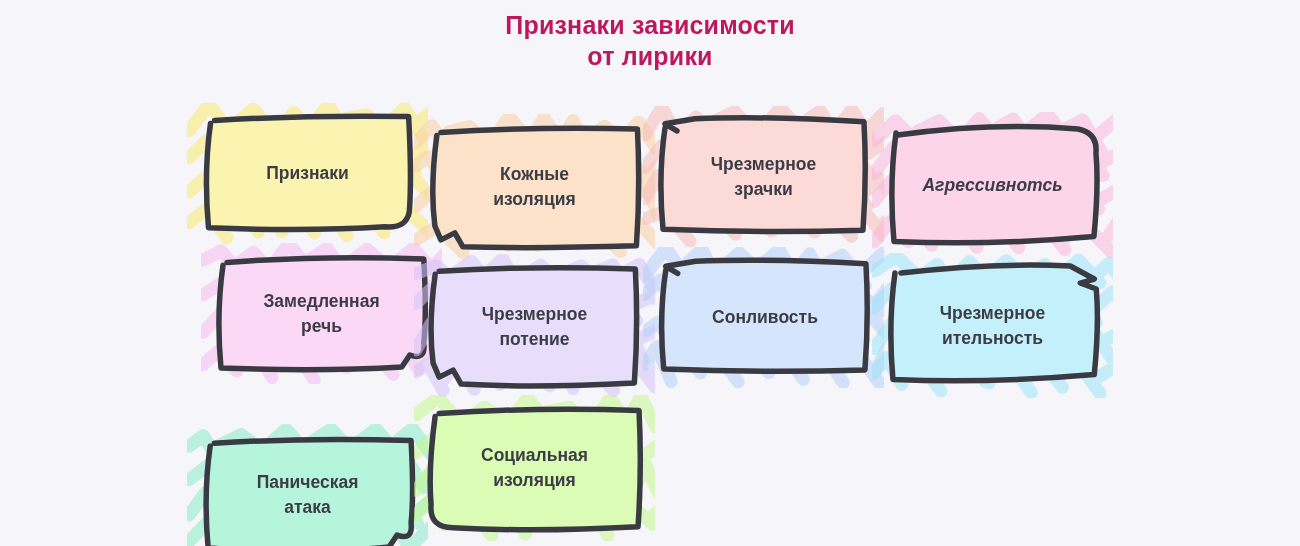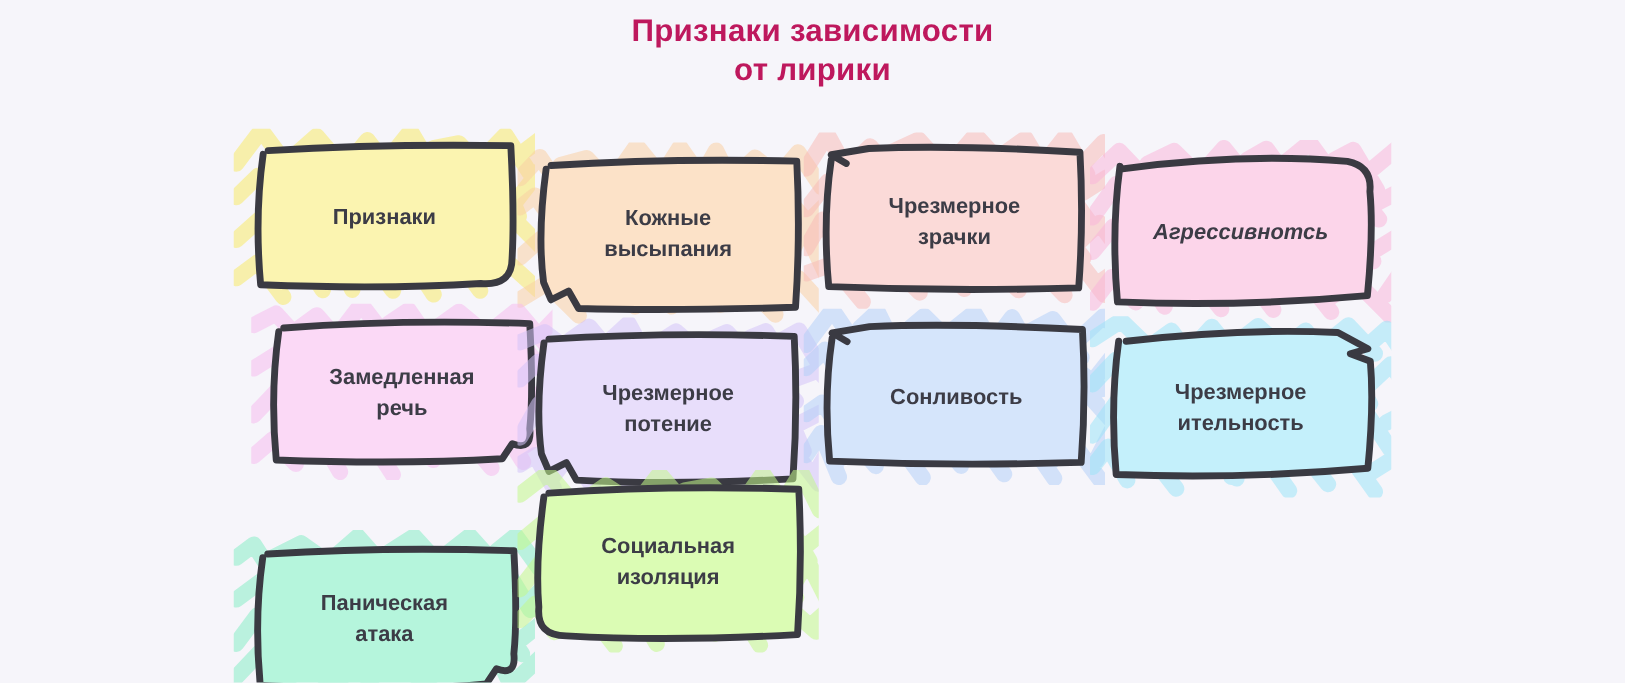--- a/index.html
+++ b/index.html
@@ -89,21 +89,21 @@
           <defs>
             <clipPath id="clip1">
               <rect x="-16" y="-14" width="241" height="146"></rect>
             </clipPath>
           </defs>
           <path d="M -14 14.563584333664544 L 1.8568270494029058 -2.357748026544111 L 21.23739344311757 26.242837911235558 M 18.418401967668167 4.1045999537941995 L 39.338689438010896 -1.5257164185287975 L 64.9079296795409 25.582050328530393 M 61.18876746259107 14.578531271232539 L 79.29882043264752 -11.388034819689596 L 101.43332961827207 15.924976707051963 M 98.21376464581759 14.55715144276952 L 113.95809440419922 -10.216697691458602 L 133.20116410888787 17.360488892817166 M 130.40217215184225 14.632156497278324 L 142.86807921627914 -7.590430257069148 L 158.1041878505909 23.306744579485034 M 155.888026594691 15.236633783898611 L 174.0580398108615 -1.82091426317157 L 196.26583374173654 15.879300118018547 M 193.0356091699729 11.965095286357727 L 208.47329889627795 -6.072029587264186 L 227.34158633953967 21.67447805727109 M -14 37.88566983613915 L -1.9992517350703718 28.488780502341122 L 12.668329477621395 48.55863714232512 M 10.534863119411686 38.16733145849655 L 25.716073860570823 30.25285327900334 L 44.27088698865421 53.988382342149684 M 41.57200507911482 42.41816848850258 L 54.49299597590836 30.628130440776296 L 70.28531818310047 54.91233110738096 M 67.98825313478162 46.598595862904844 L 84.37717367062214 27.302454474872192 L 104.40807654776056 56.31599474328849 M 101.49449067472224 40.08840722070933 L 114.32934607676667 28.036814693262247 L 130.0163915681543 52.25359249301422 M 127.73463949667972 48.38810152427205 L 140.16736514113256 30.227847580787657 L 155.3629187065749 52.80835485670639 M 153.1526563697833 43.737726394314194 L 166.95181590950668 31.52411270666593 L 183.81745534694636 56.110774997556945 M 181.36427142877332 35.77894401574924 L 200.1619020282393 31.272068386442058 L 223.13678387203106 58.45758486269395 M 219.79498287657043 46.40682912392394 L 240.62952538179678 25.716040136975256 L 266.09396622151786 58.375347619003314 M -14 77.85815740055784 L 2.8593302154724185 62.91703653762445 L 23.46517825660537 83.7800488481438 M 20.46796399607694 78.5381379173082 L 38.97178136977916 64.7921037725369 L 61.58755815985965 81.94240665444751 M 58.297990626757034 69.29030275370009 L 78.11337243874249 56.61796701087987 L 102.33217243116917 90.93934464882562 M 98.8094378868162 77.56995529347097 L 113.25527962965671 55.491274357652884 L 130.9113084264618 92.25283134472689 M 128.34315878329016 78.09529066520989 L 143.13683690152916 61.64700985322567 L 161.21799904604353 88.64181804977908 M 158.58801182502324 70.41741132813851 L 178.24010173446504 60.118399980649535 L 202.25932273489394 87.38204527163508 M 198.76561786210428 82.67251700811205 L 213.27891662525894 53.80934333804033 L 231.0173928913369 91.93626626310231 M -14 111.61217022378099 L 7.185077719336878 98.74992180406112 L 33.07795048741528 124.43002129028552 M 29.31171444842206 108.30507183356913 L 51.285706657872396 91.36619377327905 L 78.14280824720058 117.32241630650704 M 74.23632074329831 106.1240255850712 L 89.00975024876638 91.24039888567775 L 107.06616408878293 117.17595911115686 M 104.43977662114416 114.58939123728284 L 123.3729366940972 90.69600200813544 L 146.51346567215094 115.75735378289006 M 143.1475705480704 111.68731379948431 L 164.37035983113122 96.44748068284126 L 190.3093245104278 123.63215208443913 M 186.53638419343923 110.30669474976915 L 208.74677654233147 94.57149649007316 L 235.892811635422 124.4975314183382 " fill="none" stroke="#F9CFA4" stroke-width="13" stroke-linecap="round" stroke-linejoin="round" opacity="0.55" clip-path="url(#clip1)"></path>
           <path d="M 10.863655616279532 4.420054579535525 Q 105.1403544916028 -1.5617089018513024 207.41705336692607 0.9452667487064688 Q 210.41705336692607 59.62837653291802 206.41705336692607 117.8366984863005 Q 105.1403544916028 120.8495515129294 32.86365561627953 118.8366984863005 L 24.86365561627953 104.8366984863005 L 10.863655616279532 111.8366984863005 L 4.863655616279532 97.8366984863005 Q -0.13634438372046853 59.62837653291802 6.863655616279532 7.420054579535525 Z" fill="#FCE2C8" stroke="none"></path>
           <path d="M 10.863655616279532 4.420054579535525 Q 105.1403544916028 -1.5617089018513024 207.41705336692607 0.9452667487064688 Q 210.41705336692607 59.62837653291802 206.41705336692607 117.8366984863005 Q 105.1403544916028 120.8495515129294 32.86365561627953 118.8366984863005 L 24.86365561627953 104.8366984863005 L 10.863655616279532 111.8366984863005 L 4.863655616279532 97.8366984863005 Q -0.13634438372046853 59.62837653291802 6.863655616279532 7.420054579535525 " fill="none" stroke="#3A3A42" stroke-width="5.5" stroke-linecap="round" stroke-linejoin="round"></path>
         </svg>
         <div class="card-label">Кожные
-высыпания</div>
+изоляция</div>
       </div>
       <div class="card" style="left: 659px; top: 120px; width: 209px; height: 113px;">
         <svg width="209" height="113" viewBox="0 0 209 113">
           <defs>
             <clipPath id="clip2">
               <rect x="-16" y="-14" width="241" height="141"></rect>
             </clipPath>
           </defs>
           <path d="M -14 14.750388628628752 L 2.938948398287849 -12.383614539405617 L 23.642107551750776 25.29594743771988 M 20.630738947610716 13.122739559038422 L 37.08610252146893 -2.926418776182187 L 57.198213556184534 20.10269689838295 M 54.27281558749863 1.6461884977860324 L 75.9988786648488 -8.254032251601588 L 102.55295575938791 21.24762535426888 M 98.69054454563678 14.408835417257546 L 121.30980328828555 -11.999032973369598 L 148.95556397374514 18.16504514405506 M 144.93436241949647 2.5508320338213037 L 161.38944983311438 -9.247662661305005 L 181.50122333864738 24.75489902991331 M 178.5758744651153 7.87090581969633 L 193.06222249936417 -10.529810427061658 L 210.7677589856683 19.558593275693056 M 208.19240822402406 10.25374865957012 L 223.85550433192194 -6.230928894298117 L 242.9992884637971 21.203086379486177 M -14 47.36626315768402 L 3.113924851554412 25.336383822821723 L 24.030944114565358 53.578014377133464 M 20.988468585400128 44.8477993064899 L 39.922628344475584 26.639270786319052 L 63.06437916112336 51.63956833130893 M 59.69830631506551 39.20847130093419 L 76.50575327407837 24.249286654346754 L 97.0481884462052 55.92817306963409 M 94.06019787571404 39.50786400126892 L 113.12700381405048 28.455493931696047 L 136.4308777386839 47.951641083497854 M 133.04122334964632 46.87544835242464 L 147.39623382759106 18.630772590756308 L 164.94124663396798 47.39637120115634 M 162.38924477122225 41.64303303149903 L 184.57557648483458 18.524293899605652 L 211.69220413480525 56.49868996912785 M 207.7479673857186 33.89579296136312 L 226.64739790245306 21.876737953862985 L 249.7467018673507 52.65856027895751 M -14 78.51118153933723 L -0.8597002141921308 55.66031742330423 L 15.200666190684153 88.06792927228051 M 12.86461289542942 74.43878984861718 L 32.9164433579596 53.750390054250786 L 57.42423614549648 88.45615864257847 M 53.85946628549112 79.47735644031891 L 74.38033399494381 55.72303104638031 L 99.46139452871932 87.16933918397145 M 95.81324026926107 74.00994158181592 L 110.99670601394807 53.76183414605299 L 129.55427525745438 90.21918964925882 M 126.85499245839893 73.47209215529594 L 143.8400271889102 55.98789310705052 L 164.5995140817573 88.80492878434245 M 161.57995235188864 70.76810503245476 L 182.35249967266458 53.45980167520922 L 207.7411686202796 86.31327569842723 M 204.04827131880836 73.79476809882082 L 220.64941960457224 58.309606078865286 L 240.9397119538392 86.52374220262223 M -14 98.68761706390075 L 6.338204447477221 91.39852703014553 L 31.196009883282713 121.4302978564777 M 27.580329092620097 103.41365814466899 L 49.727487720226634 86.85179901308231 L 76.79623715396795 114.06881714015911 M 72.85896450906013 98.78070831341003 L 90.6690572471959 87.08004033761334 L 112.43694837158404 111.11051225673198 M 109.27070966258214 99.4172966487437 L 130.2986762210162 89.22525680360862 L 155.99952423688003 112.05897998864948 M 152.2612190709362 99.27080130642085 L 170.43647689086222 93.08283985136441 L 192.65068089299402 116.12879371887715 M 189.41952394722938 101.18887424623308 L 205.1818745560394 90.61353528859956 L 224.44696974458498 115.8386101745831 M 221.64477408079654 105.15225434642157 L 240.50029651407166 92.54295015785281 L 263.54593504363015 112.99779749015477 " fill="none" stroke="#F7BCB8" stroke-width="13" stroke-linecap="round" stroke-linejoin="round" opacity="0.55" clip-path="url(#clip2)"></path>
           <path d="M 18.000281668733937 10.81131777857026 L 6.000281668733937 3.8113177785702597 L 36.00028166873393 -1.1886822214297401 Q 103.47928919847091 -4.286535404988814 204.95829672820787 1.775464959570889 Q 207.95829672820787 56.07050191842509 203.95829672820787 110.32968605827992 Q 103.47928919847091 113.23529864639757 4.000281668733937 109.32968605827992 Q -0.9997183312660631 56.07050191842509 6.000281668733937 7.81131777857026 Z" fill="#FBDAD8" stroke="none"></path>
@@ -187,21 +187,21 @@
               <rect x="-16" y="-14" width="241" height="141"></rect>
             </clipPath>
           </defs>
           <path d="M -14 8.165668908059908 L 0.1204803478068115 -2.368934149152568 L 17.37884521734847 24.59654856215769 M 14.868537599960593 8.164747241437318 L 37.9935419802617 -3.3703880261142682 L 66.25743622285195 16.719570161120302 M 62.146324333020644 9.630353216317182 L 83.28936467557651 -8.779050347816222 L 109.13085842758923 20.44368791874437 M 105.37209570002375 5.623399021336063 L 128.2698285710485 -8.881337640344322 L 156.25594652452318 21.82171678901497 M 152.18523845856322 6.910451176476409 L 172.8264464795992 -9.184674737653543 L 198.05458961642097 18.72281694626334 M 194.38504152379232 2.929986239320127 L 209.5544384384595 -9.437108156998692 L 228.09481244527493 16.257683754960393 M -14 41.55048919104761 L 8.685127492894011 24.763064864272284 L 36.41139442865336 50.865788938706174 M 32.37848287436109 33.91402643944092 L 45.66973073171904 29.607182269558393 L 61.914589224045436 49.67963886414871 M 59.55170071607069 34.62712144909991 L 75.25847616864297 27.829202060333547 L 94.45564616623132 56.40537024011387 M 91.66333053021847 45.708047634145736 L 107.07397154652233 24.592341902767004 L 125.90919945533815 52.26089239394567 M 123.16952994132859 45.63255895499958 L 134.99053415328757 27.828994278541764 L 149.4384281901263 50.030610563073125 M 147.33691633022246 40.603698495416296 L 167.0863304083917 23.077247144981403 L 191.22450317059852 58.203454499984375 M 187.71349622336845 36.819745065385824 L 202.77086273913778 19.250764847209567 L 221.17431070285585 49.85589826269117 M 218.49744554449686 45.280925041020815 L 239.3478993427604 23.925657751760752 L 264.8317873184159 48.3681988725407 M -14 76.99667215876825 L 2.7127815299726947 54.481633188136215 L 23.13951451105043 86.12455082288922 M 20.1683533501664 67.08098459311574 L 39.528801308865106 50.830922484493776 L 63.19157103616352 79.44641323425873 M 59.74971362128375 78.23408866515807 L 77.32627016206564 56.69300794884004 L 98.80872815635462 81.83310079723974 M 95.68400699354896 70.97125220547721 L 118.69619573144067 60.57797956930147 L 146.82220418886385 89.40828848387268 M 142.73114841323866 78.66416526447942 L 161.88537301511755 59.81976271103824 L 185.29609197296952 79.68843221713949 M 181.89089648819106 66.35538387332595 L 196.6047995143872 57.946798685622305 L 214.5884587686269 85.2678360969959 M 211.97265378619204 74.79395318458273 L 235.0390340896226 56.76799822139694 L 263.2312766827044 78.78780221946668 M -14 103.61139130859468 L 4.5422844989422195 84.05106782967972 L 27.20507666431604 117.47637451002439 M 23.908670531170756 106.71028566771899 L 45.72348565180948 92.91886997690605 L 72.38603746592348 120.02750111052417 M 68.50784811114326 107.46485609262709 L 80.83163272504305 86.85413503832143 L 95.89403614203167 113.53169584398005 M 93.7031410995606 99.03457260185833 L 116.90326978240313 90.79431188475309 L 145.25898261698848 117.54032945943314 M 141.13451529559424 103.99909711169269 L 160.64140210333346 89.2748436957597 L 184.48315264612583 111.47438859967487 M 181.01526165808332 102.91604745622773 L 193.79992877201175 84.69680285538631 L 209.42563302236874 118.24222958430984 M 207.1528033132259 108.38687611115718 L 230.47016166938943 86.99928474618322 L 258.9691552158115 120.88987923134812 " fill="none" stroke="#88ECC6" stroke-width="13" stroke-linecap="round" stroke-linejoin="round" opacity="0.55" clip-path="url(#clip8)"></path>
           <path d="M 11.18602981725057 5.220634461576415 Q 105.63205871737193 -0.7583141308549393 208.07808761749328 2.6197471638767733 Q 211.07808761749328 56.642862702506996 208.07808761749328 85.06509094343758 Q 210.07808761749328 103.06509094343758 194.07808761749328 97.06509094343758 L 186.07808761749328 109.06509094343758 Q 105.63205871737193 116.55081444031131 5.186029817250571 110.06509094343758 Q 0.18602981725057122 56.642862702506996 7.186029817250571 8.220634461576415 Z" fill="#B5F5DC" stroke="none"></path>
           <path d="M 11.18602981725057 5.220634461576415 Q 105.63205871737193 -0.7583141308549393 208.07808761749328 2.6197471638767733 Q 211.07808761749328 56.642862702506996 208.07808761749328 85.06509094343758 Q 210.07808761749328 103.06509094343758 194.07808761749328 97.06509094343758 L 186.07808761749328 109.06509094343758 Q 105.63205871737193 116.55081444031131 5.186029817250571 110.06509094343758 Q 0.18602981725057122 56.642862702506996 7.186029817250571 8.220634461576415 " fill="none" stroke="#3A3A42" stroke-width="5.5" stroke-linecap="round" stroke-linejoin="round"></path>
         </svg>
         <div class="card-label">Паническая
 атака</div>
       </div>
-      <div class="card" style="left: 430px; top: 390px; width: 209px; height: 118px;">
+      <div class="card" style="left: 430px; top: 409px; width: 209px; height: 118px;">
         <svg width="209" height="118" viewBox="0 0 209 118">
           <defs>
             <clipPath id="clip9">
               <rect x="-16" y="-14" width="241" height="146"></rect>
             </clipPath>
           </defs>
           <path d="M -14 5.741139413784788 L 8.386424975603088 -11.551954268618466 L 35.74761105689575 21.16420209706491 M 31.76780217234409 14.317675834785996 L 54.510784886894186 -1.72447347104292 L 82.3077637602332 16.183582783412923 M 78.26456683320207 14.213232523046077 L 97.50043758248931 -10.88700389752025 L 121.01094627606261 16.497796417096534 M 117.59123592063378 2.441678047502263 L 139.55247106120572 -1.5112281983072071 L 166.39398067746032 25.462047581892485 M 162.4897610969142 13.891866689613959 L 180.31204951758127 -11.10071945090346 L 202.09484647617438 21.35563314268628 M 198.92643964583357 7.700108232884718 L 211.05274597718977 -12.109290122454656 L 225.87378704884733 18.15726983705874 M -14 43.55905032544818 L 8.690375583521266 24.822545530541124 L 36.42305685226948 59.30914259471891 M 32.38921230408793 44.774164919519876 L 48.202093263129754 28.555997375541367 L 67.52894776862533 48.821799755362704 M 64.71776893146233 44.1592159312727 L 86.98311472736445 24.17421341125118 L 114.19631514457815 50.18268966764803 M 110.2380314475289 46.70233655509182 L 132.77077706722116 21.561205387726055 L 160.31079949128946 58.25812614430121 M 156.3049780477886 43.19312280786369 L 168.9572594517736 23.081298352606268 L 184.42115894553308 54.03956783087438 M 182.1718644737135 47.548879629140195 L 198.11943212934744 24.412525178940278 L 217.61090370845557 58.76804733766152 M 214.77578056967621 46.65027428204206 L 237.5287399215944 28.441486362457034 L 265.3379124628277 56.22169113530391 M -14 81.41695213907722 L 5.639344695927271 56.01976394759014 L 29.642988213171712 83.30082357001994 M 26.15154915611798 72.0495648399459 L 48.601406604694866 56.365006805683954 L 76.04012126406661 88.25730729406108 M 72.04903549543073 79.60631657152265 L 95.01252937236454 60.30095863647338 L 123.07902188861698 83.09655189576864 M 118.99662297716209 80.5640337522207 L 138.95727906661915 62.70659685551962 L 163.3536365092889 86.53255319818042 M 159.80507542671876 75.44250130965025 L 181.01920715598357 57.98648119170055 L 206.94759038064055 87.77041483205763 M 203.1761891843268 80.61375493363653 L 216.14963239504476 58.99192905670122 L 232.00606298592228 90.33469105166601 M -14 106.04874891219602 L -1.600698113115829 92.89301443362749 L 13.554004193075933 115.61329984681835 M 11.34968385762986 106.93138385037025 L 34.05118426179103 90.82844305205086 L 61.797462533543566 126.71369123992682 M 57.76164023947048 102.91145205528542 L 74.66958860472292 89.39648997883614 L 95.33485882892035 125.03247905233059 M 92.32900134176435 106.0895771998165 L 114.86433247683772 97.86055851476759 L 142.4075149752607 116.80827045513236 M 138.40123388458102 106.36161780548824 L 156.2154414800347 90.55597639237808 L 177.98836187447813 126.15056753666167 M 174.82139163528635 105.86678672005273 L 196.52186944269664 92.07852125392692 L 223.04467565175366 115.28373861314438 M 219.18681293043628 110.07015061742634 L 236.6712000811618 94.54231691700049 L 258.0410065987152 124.78424311128177 " fill="none" stroke="#C3F78A" stroke-width="13" stroke-linecap="round" stroke-linejoin="round" opacity="0.55" clip-path="url(#clip9)"></path>
           <path d="M 9.076111031172848 4.556186104638589 Q 105.04977131017938 -2.0862809169042302 209.02343158918592 1.4333037390994392 Q 212.02343158918592 59.633593942054354 208.02343158918592 117.71100177947012 Q 105.04977131017938 123.2892531422848 23.07611103117285 118.71100177947012 Q -0.9238889688271512 118.71100177947012 1.0761110311728488 95.71100177947012 Q -1.9238889688271512 59.633593942054354 5.076111031172848 7.556186104638589 Z" fill="#DBFCB4" stroke="none"></path>
           <path d="M 9.076111031172848 4.556186104638589 Q 105.04977131017938 -2.0862809169042302 209.02343158918592 1.4333037390994392 Q 212.02343158918592 59.633593942054354 208.02343158918592 117.71100177947012 Q 105.04977131017938 123.2892531422848 23.07611103117285 118.71100177947012 Q -0.9238889688271512 118.71100177947012 1.0761110311728488 95.71100177947012 Q -1.9238889688271512 59.633593942054354 5.076111031172848 7.556186104638589 " fill="none" stroke="#3A3A42" stroke-width="5.5" stroke-linecap="round" stroke-linejoin="round"></path>
         </svg>

